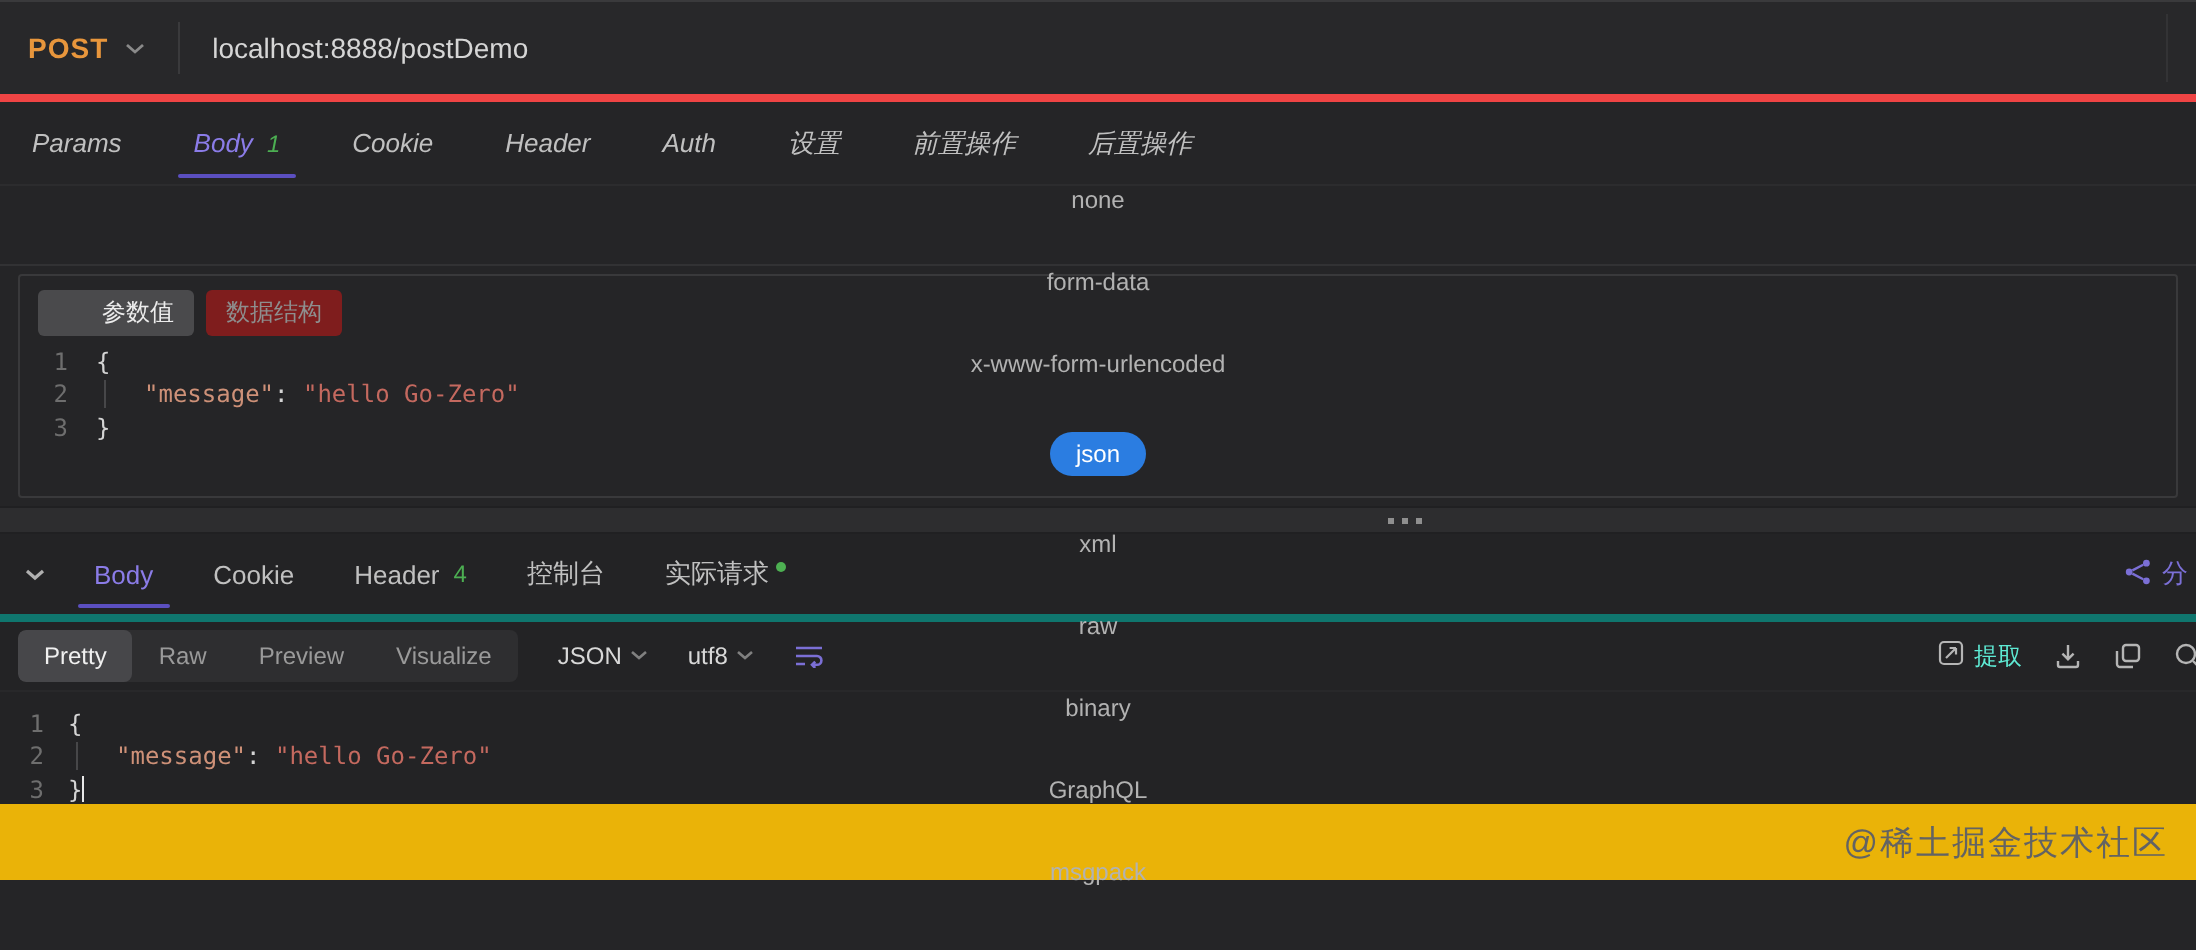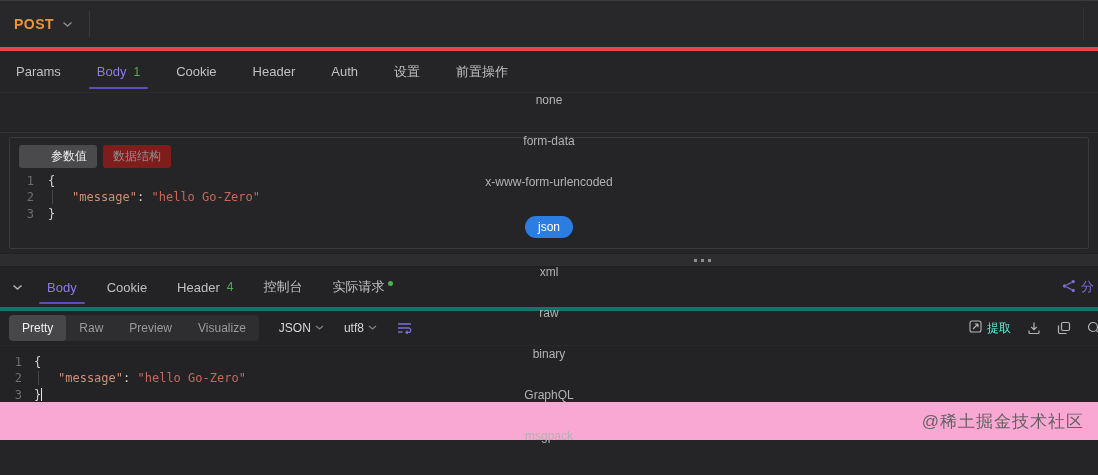--- a/index.html
+++ b/index.html
@@ -20,21 +20,21 @@
   .topbar-right-div { width:1px; height:34px; background:#333335; margin-left:auto; }
   
   .doc-tabs { height:36px; display:flex; align-items:center; gap:8px; padding:0 8px;
     background:#29292b; border-bottom:1px solid #2e2e30; }
   .chip { padding:4px 11px; border-radius:3px; font-size:12px; background:#2f2f31; color:#b5b5b5; cursor:pointer; white-space:nowrap; }
   .chip.active { background:#3f3f42; color:#e9e9e9; }
   .api-name { color:#737373; font-size:12px; margin-left:10px; }
   .doc-icon { display:flex; align-items:center; margin-left:6px; }
   
   .req-tabs { height:42px; display:flex; align-items:center; gap:36px; padding:0 16px;
-    font-size:13px; color:#c0c0c0; border-bottom:1px solid #2c2c2e; }
+    font-size:13px; color:#c0c0c0; border-bottom:1px solid #2c2c2e;font-style:italic; }
   .rtab { position:relative; height:100%; display:flex; align-items:center; cursor:pointer; white-space:nowrap; }
   .rtab.active { color:#8b7ce8; }
   .rtab.active::after { content:""; position:absolute; left:-8px; right:-8px; bottom:3px;
     height:2px; background:#5b4fc0; border-radius:1px; }
   .badge-green { color:#4cae52; margin-left:7px; font-size:12px; }
   
   .body-types { height:40px; display:flex; align-items:center; gap:27px; padding:0 16px;
     font-size:12px; color:#b2b2b2; border-bottom:1px solid #323234;flex-direction:column; }
   .btype { cursor:pointer; white-space:nowrap; }
   .btype.selected { background:#2b7de1; color:#fff; padding:4px 13px; border-radius:12px; }
@@ -75,52 +75,54 @@
   .dd { margin-left:20px; display:flex; align-items:center; gap:4px; color:#d8d8d8; font-size:12px; cursor:pointer; }
   .icon-btn { display:flex; align-items:center; cursor:pointer; }
   .wrap-btn { margin-left:20px; }
   .tb-right { margin-left:auto; display:flex; align-items:center; gap:16px; color:#5eead4; font-size:12px; }
   .extract { display:flex; align-items:center; gap:5px; cursor:pointer; }
   .search-partial { margin-right:-12px; }
   
   .resp-editor { height:57px; padding-top:8px; border-top:1px solid #28282a; }
   .resp-editor .gutter { width:34px; padding-right:12px; }
   
-  .footer { height:38px; background:#f9a8d4; display:flex; align-items:center;
+  .footer { height:38px; background:#eab308; display:flex; align-items:center;
     justify-content:flex-end; padding-right:14px; }
   .watermark { color:#636363; font-size:17px; letter-spacing:1px; }
 </style>
 </head>
 <body>
 
 <div class="app">
 
   <div class="topbar">
     <span class="method">POST</span>
     <span class="method-chevron">
       <svg width="11" height="7" viewBox="0 0 11 7">
           <path d="M1.5 1.5l4 3.5 4-3.5" fill="none" stroke="#8a8a8a" stroke-width="1.4"></path>
         </svg>
     </span>
     <span class="vdiv"></span>
+    <span class="url">localhost:8888/postDemo</span>
     <span class="topbar-right-div"></span>
   </div>
 
 
   <div class="req-tabs">
     <span class="rtab">Params</span>
     <span class="rtab active">
       <span>Body</span>
       <span class="badge-green">1</span>
     </span>
     <span class="rtab">Cookie</span>
     <span class="rtab">Header</span>
     <span class="rtab">Auth</span>
     <span class="rtab">设置</span>
     <span class="rtab">前置操作</span>
+    <span class="rtab">后置操作</span>
   </div>
 
   <div class="body-types">
     <span class="btype">none</span>
     <span class="btype">form-data</span>
     <span class="btype">x-www-form-urlencoded</span>
     <span class="btype selected">json</span>
     <span class="btype">xml</span>
     <span class="btype">raw</span>
     <span class="btype">binary</span>

